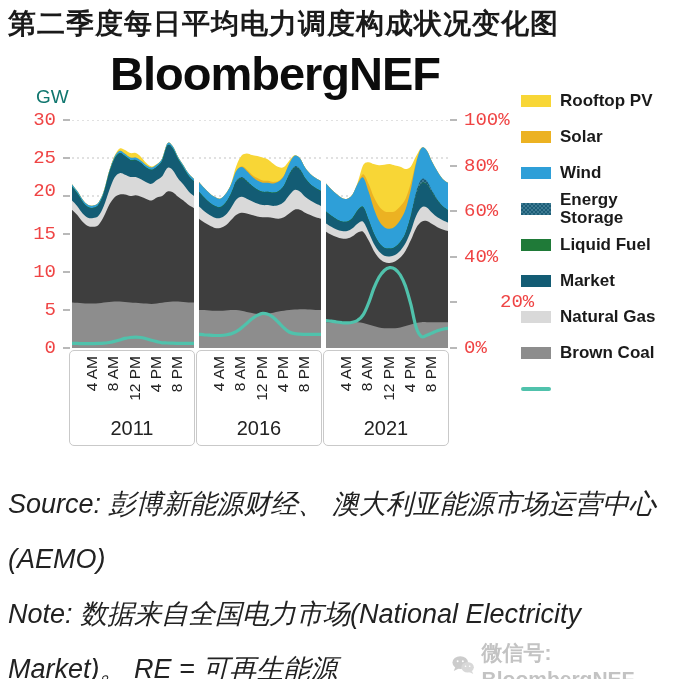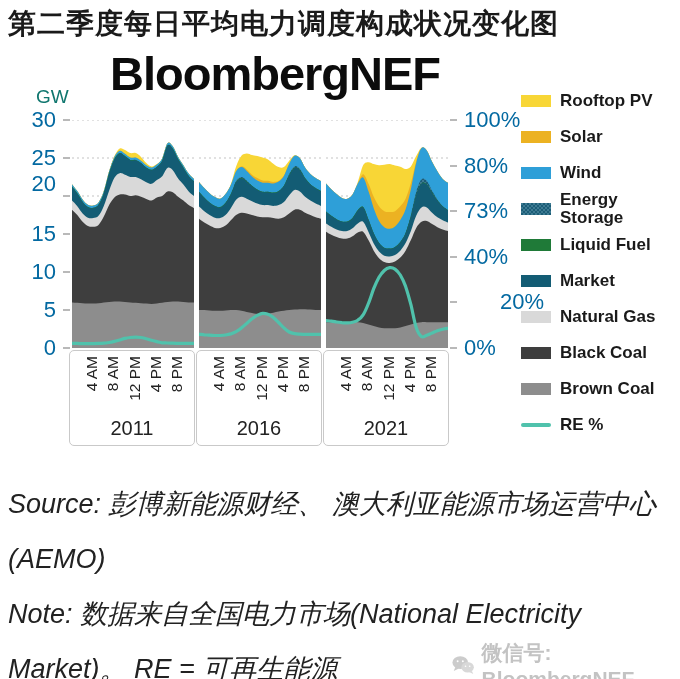--- a/index.html
+++ b/index.html
@@ -2,21 +2,21 @@
 <html><head>
 <meta charset="utf-8">
 <style>
   html,body{margin:0;padding:0;}
   body{width:680px;height:679px;background:#ffffff;position:relative;overflow:hidden;
        font-family:"Liberation Sans","DejaVu Sans",sans-serif;color:#1a1a1a;}
   .page{position:absolute;inset:0;}
   .cn-title{position:absolute;left:8px;top:5px;font-size:28px;font-weight:600;letter-spacing:1px;color:#1a1a1a;white-space:nowrap;}
   .brand{position:absolute;left:60px;top:46px;width:430px;text-align:center;font-size:47px;font-weight:700;color:#0c0c0c;letter-spacing:-1px;}
   .gw{position:absolute;left:36px;top:86px;font-size:19px;color:#0f766e;}
-  .tick{position:absolute;font-size:22px;color:#0369a1;line-height:22px;}
+  .tick{position:absolute;font-size:19px;color:#ef4444;line-height:22px;font-family:Liberation Mono, monospace;}
   .tickL{left:20px;width:36px;text-align:right;}
   .tickR{left:464px;}
   .tickmark{position:absolute;width:7px;height:2px;background:#b9b9b9;}
   .panel{position:absolute;top:120px;}
   .panel svg{display:block;}
   .xbox{position:absolute;left:-3px;top:230px;width:126px;height:96px;background:#fff;border:1px solid #c9c9c9;border-radius:5px;box-sizing:border-box;}
   .xlab{position:absolute;top:5px;writing-mode:vertical-rl;transform:rotate(180deg);font-size:15.5px;color:#222;white-space:nowrap;line-height:16px;}
   .year{position:absolute;top:66px;left:0;width:100%;text-align:center;font-size:20px;color:#222;}
   .legend{position:absolute;left:521px;top:83px;width:158px;}
   .lrow{display:flex;align-items:center;height:36px;font-weight:bold;}
@@ -49,37 +49,37 @@
   <div class="cn-title">第二季度每日平均电力调度构成状况变化图</div>
   <div class="brand">BloombergNEF</div>
 
   <div>
     <div class="gw">GW</div>
     <div id="left-ticks">
         <div class="tick tickL" style="top: 109px;">30</div>
         <div class="tickmark" style="left: 63px; top: 119px;"></div>
         <div class="tick tickL" style="top: 147px;">25</div>
         <div class="tickmark" style="left: 63px; top: 157px;"></div>
-        <div class="tick tickL" style="top: 173px;">20</div>
+        <div class="tick tickL" style="top: 180px;">20</div>
         <div class="tickmark" style="left: 63px; top: 195px;"></div>
         <div class="tick tickL" style="top: 223px;">15</div>
         <div class="tickmark" style="left: 63px; top: 233px;"></div>
         <div class="tick tickL" style="top: 261px;">10</div>
         <div class="tickmark" style="left: 63px; top: 271px;"></div>
         <div class="tick tickL" style="top: 299px;">5</div>
         <div class="tickmark" style="left: 63px; top: 309px;"></div>
         <div class="tick tickL" style="top: 337px;">0</div>
         <div class="tickmark" style="left: 63px; top: 347px;"></div>
       </div>
     <div id="right-ticks">
         <div class="tick tickR" style="top: 109px;">100%</div>
         <div class="tickmark" style="left: 450px; top: 119px;"></div>
         <div class="tick tickR" style="top: 154.6px;">80%</div>
         <div class="tickmark" style="left: 450px; top: 164.6px;"></div>
-        <div class="tick tickR" style="top: 200.2px;">73%</div>
+        <div class="tick tickR" style="top: 200.2px;">60%</div>
         <div class="tickmark" style="left: 450px; top: 210.2px;"></div>
         <div class="tick tickR" style="top: 245.8px;">40%</div>
         <div class="tickmark" style="left: 450px; top: 255.8px;"></div>
         <div class="tick tickR" style="top: 291.4px; margin-left: 36px;">20%</div>
         <div class="tickmark" style="left: 450px; top: 301.4px;"></div>
         <div class="tick tickR" style="top: 337px;">0%</div>
         <div class="tickmark" style="left: 450px; top: 347px;"></div>
       </div>
     <div id="panels">
         <div class="panel" style="left: 72px;">
@@ -192,30 +192,25 @@
         </div>
         <div class="lrow">
           <div class="swatch" style="background: rgb(19, 92, 116);"></div>
           <span class="llabel">Market</span>
         </div>
         <div class="lrow">
           <div class="swatch" style="background: rgb(217, 217, 217);"></div>
           <span class="llabel">Natural Gas</span>
         </div>
         <div class="lrow">
-          <div class="swatch" style="background: rgb(62, 62, 62);"></div>
-          <span class="llabel">Black Coal</span>
-        </div>
-        <div class="lrow">
           <div class="swatch" style="background: rgb(141, 141, 141);"></div>
           <span class="llabel">Brown Coal</span>
         </div>
         <div class="lrow">
           <div class="lline" style="background: rgb(80, 194, 172);"></div>
-          <span class="llabel">RE %</span>
         </div>
       </div>
   </div>
 
   <p class="source">Source: 彭博新能源财经、 澳大利亚能源市场运营中心
 (AEMO)</p>
   <p class="note">Note: 数据来自全国电力市场(National Electricity
 Market)。 RE = 可再生能源</p>
 
   <div class="wechat">

